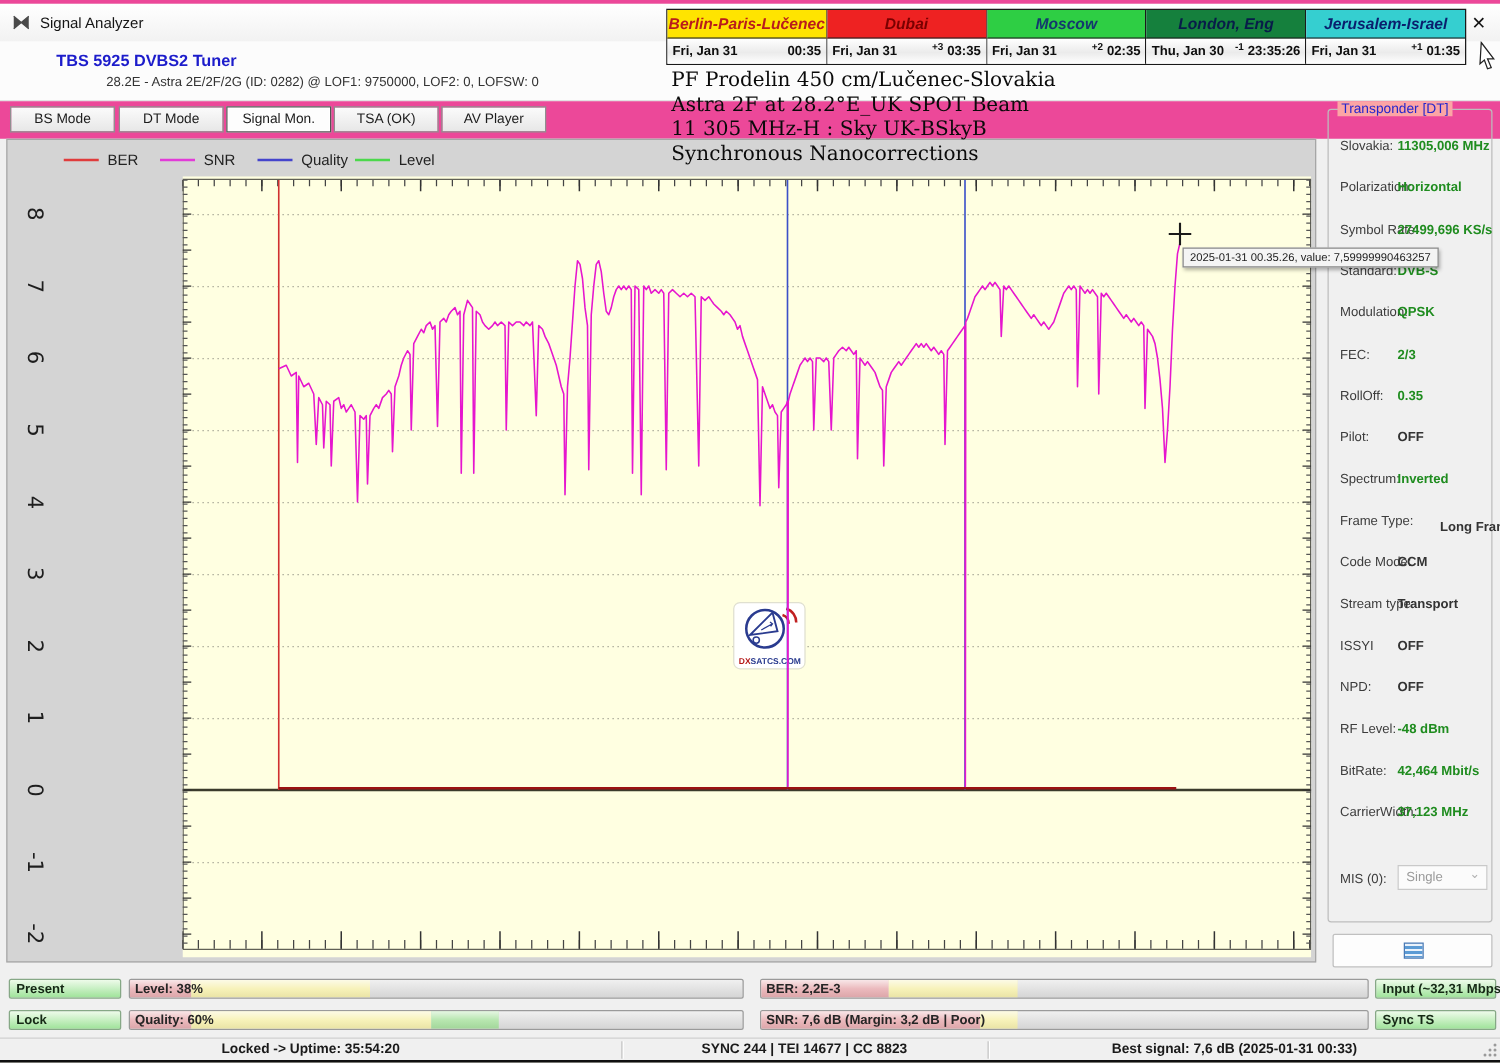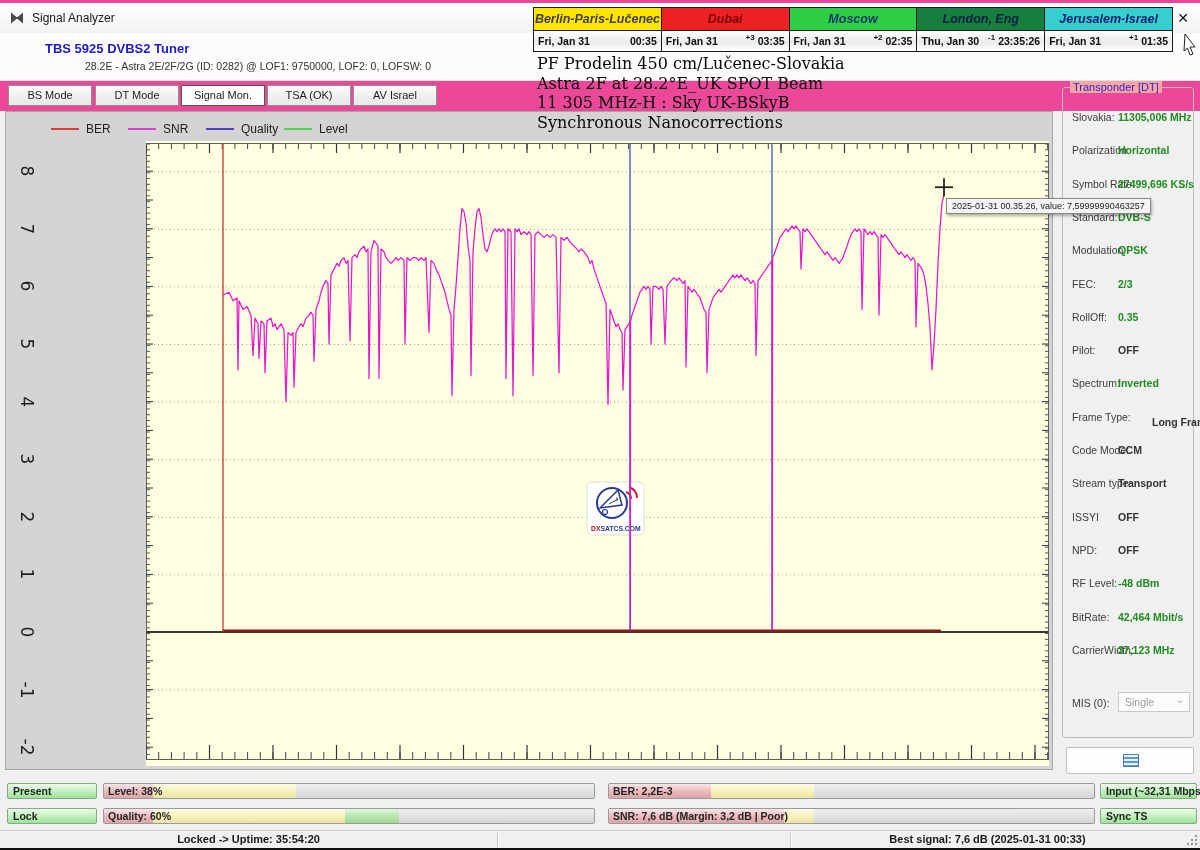--- a/index.html
+++ b/index.html
@@ -80,21 +80,21 @@
     <span class="title">Signal Analyzer</span>
     <span class="closeX">✕</span>
   </div>
 
   <div class="headerarea"></div>
   <div class="tunername">TBS 5925 DVBS2 Tuner</div>
   <div class="tunerdetails">28.2E - Astra 2E/2F/2G (ID: 0282) @ LOF1: 9750000, LOF2: 0, LOFSW: 0</div>
 
   <div class="clocks" id="clocks">
       <div class="clockcol">
-        <div class="clockhead" style="background: rgb(255, 228, 0); color: #404040;">Berlin-Paris-Lučenec</div>
+        <div class="clockhead" style="background: rgb(255, 228, 0); color: #b91c1c;">Berlin-Paris-Lučenec</div>
         <div class="clockrow">
           <span class="clockdate">Fri, Jan 31</span>
           <span class="sp"></span>
           <span class="clockoff"></span>
           <span class="clocktime">00:35</span>
         </div>
       </div>
       <div class="clockcol">
         <div class="clockhead" style="background: rgb(238, 34, 34); color: rgb(122, 0, 0);">Dubai</div>
         <div class="clockrow">
@@ -131,21 +131,21 @@
           <span class="clocktime">01:35</span>
         </div>
       </div>
     </div>
 
   <div class="tabsbar" id="tabsbar">
       <div class="tab" style="left: 8px;">BS Mode</div>
       <div class="tab" style="left: 95px;">DT Mode</div>
       <div class="tab active" style="left: 181px;">Signal Mon.</div>
       <div class="tab" style="left: 267px;">TSA (OK)</div>
-      <div class="tab" style="left: 353px;">AV Israel</div>
+      <div class="tab" style="left: 353px;">AV Player</div>
     </div>
 
   <div class="overlaytext" id="overlayText">
       <div>PF Prodelin 450 cm/Lučenec-Slovakia</div>
       <div>Astra 2F at 28.2°E_UK SPOT Beam</div>
       <div>11 305 MHz-H : Sky UK-BSkyB</div>
       <div>Synchronous Nanocorrections</div>
     </div>
 
   <div class="chartpanel" id="chartpanel">
@@ -703,20 +703,21 @@
       </div>
       <div class="gauge" style="left: 608px; top: 805px; width: 487px;">
         <div class="gzone" style="left: 0px; width: 175.32px; background-color: rgb(232, 174, 178);"></div>
         <div class="gzone" style="left: 175.32px; width: 29.22px; background-color: rgb(246, 240, 174);"></div>
         <div class="glabel">SNR: 7,6 dB (Margin: 3,2 dB | Poor)</div>
       </div>
     </div>
 
   <div class="statusbar" id="statusbar">
       <div class="sseg" style="left: 0px; width: 497px;">Locked -&gt; Uptime: 35:54:20</div>
+      <div class="sseg" style="left: 497px; width: 293px;">SYNC 244 | TEI 14677 | CC 8823</div>
       <div class="sseg" style="left: 790px; width: 395px;">Best signal: 7,6 dB (2025-01-31 00:33)</div>
       <div class="ssep" style="left: 497px;"></div>
       <div class="ssep" style="left: 790px;"></div>
     </div>
   <svg class="grip" width="12" height="12">
     <g fill="#9a9a9a">
         <circle cx="10" cy="2" r="1.2"></circle>
         <circle cx="10" cy="6" r="1.2"></circle>
         <circle cx="10" cy="10" r="1.2"></circle>
     <circle cx="6" cy="6" r="1.2"></circle>

